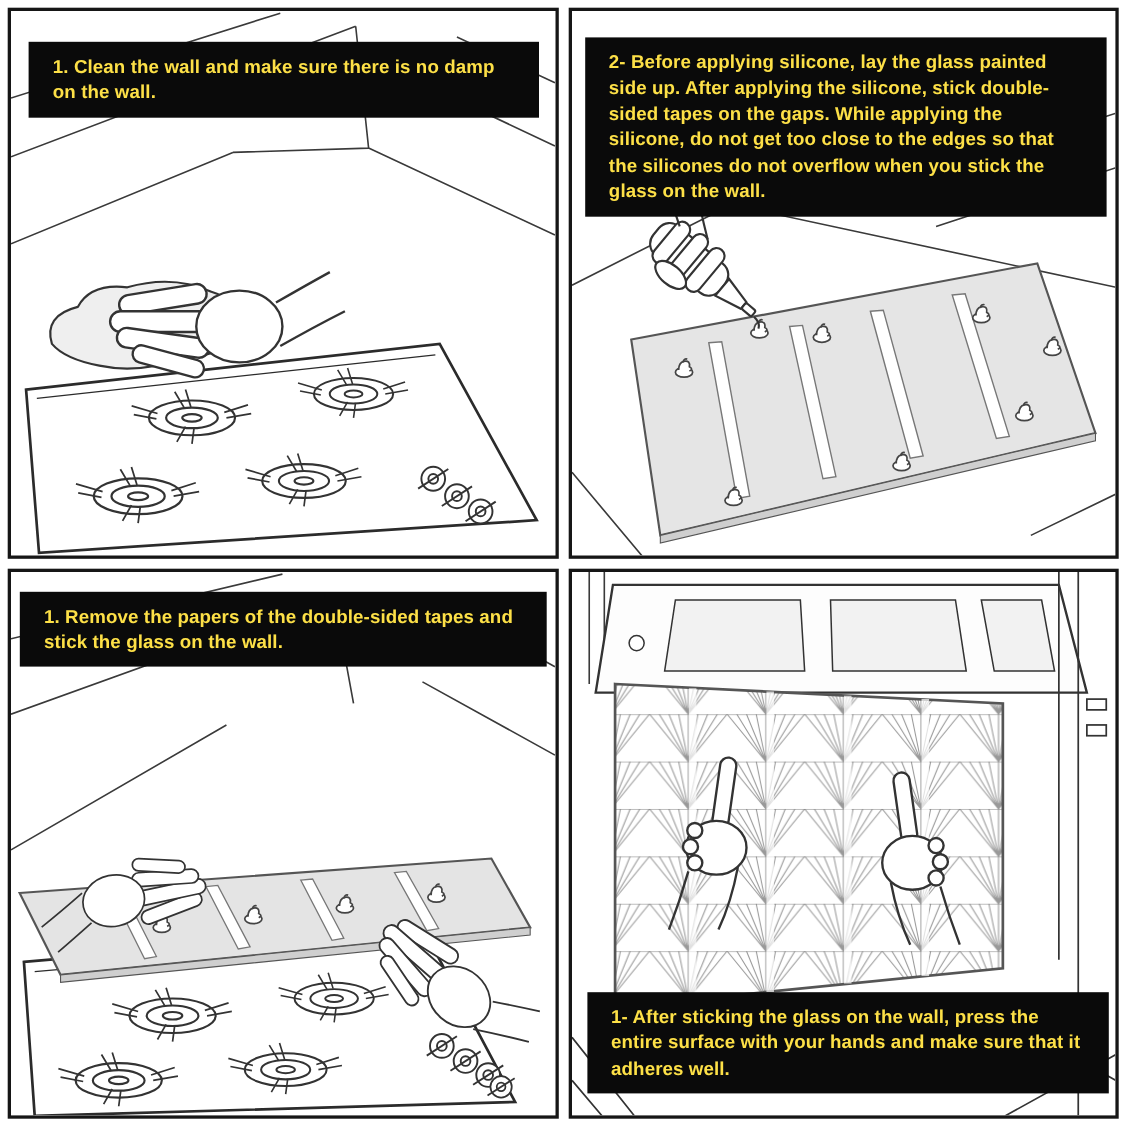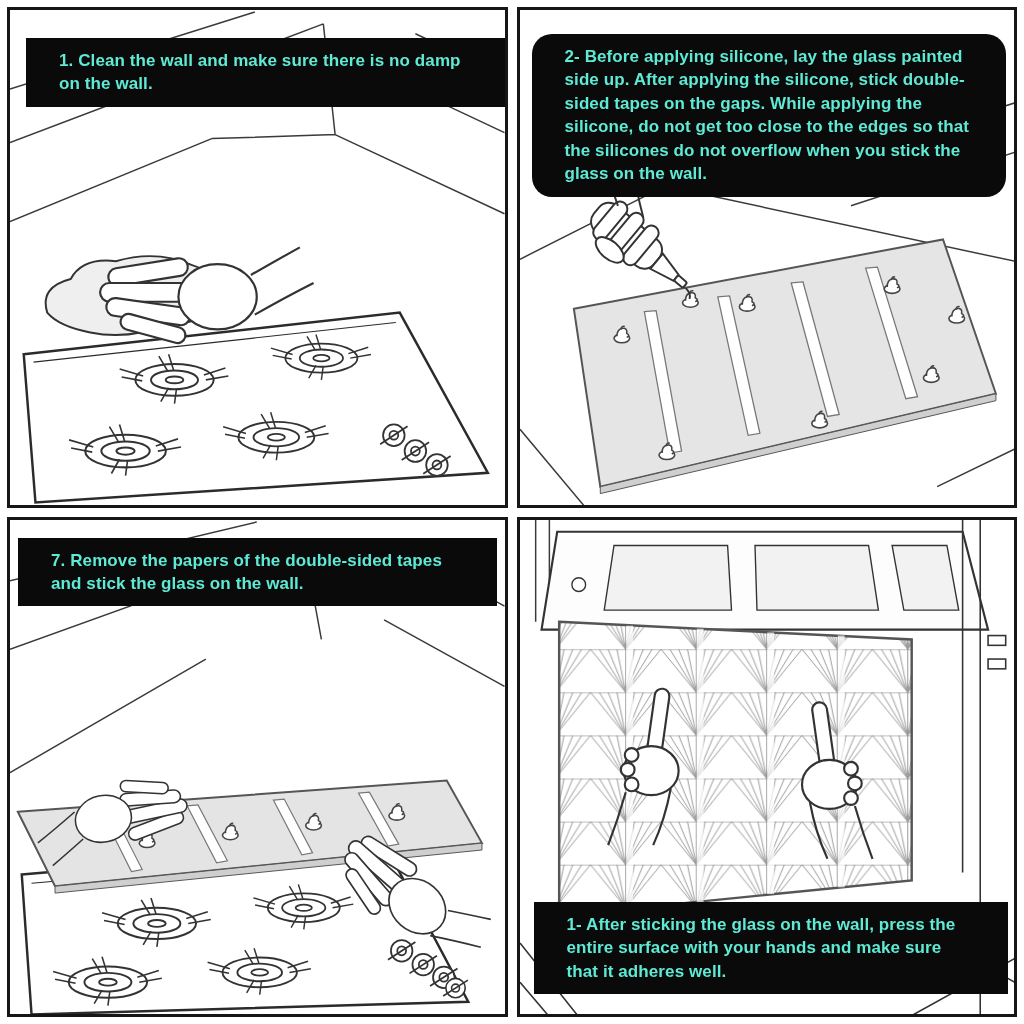--- a/index.html
+++ b/index.html
@@ -1,24 +1,24 @@
 <!DOCTYPE html>
 <html><head>
 <meta charset="utf-8">
 <style>
   html,body{margin:0;padding:0;background:#ffffff;}
   #page{width:1024px;height:1024px;box-sizing:border-box;padding:7px;
         display:grid;grid-template-columns:1fr 1fr;grid-template-rows:1fr 1fr;gap:9px;
         font-family:"Liberation Sans",sans-serif;background:#ffffff;}
   .panel{position:relative;border:3px solid #161616;background:#ffffff;overflow:hidden;}
   .panel svg{position:absolute;left:0;top:0;width:100%;height:100%;}
-  .caption{position:absolute;background:#0a0a0a;color:#5eead4;font-weight:bold;
-           font-size:17px;line-height:1.38;padding:11px 33px;letter-spacing:0.1px;z-index:2;}
+  .caption{position:absolute;background:#0a0a0a;color:#fde047;font-weight:bold;
+           font-size:17px;line-height:1.38;padding:11px 22px;letter-spacing:0.1px;z-index:2;}
   #cap1{top:28px;left:16px;width:420px;}
-  #cap2{top:24px;left:12px;right:8px;border-radius:20px;}
+  #cap2{top:24px;left:12px;right:8px;}
   #cap3{top:18px;left:8px;right:8px;}
   #cap4{bottom:20px;left:14px;right:6px;}
 </style>
 </head>
 <body>
 
 <div id="page">
 
   <div class="panel">
     <svg viewBox="0 0 505 500" preserveAspectRatio="none">
@@ -164,21 +164,21 @@
           <polygon points="356,279 367,278 397,331 386,333"></polygon>
         </g>
         <use href="#d3" transform="translate(140,330)"></use>
         <use href="#d3" transform="translate(225,322)"></use>
         <use href="#d3" transform="translate(310,312)"></use>
         <use href="#d3" transform="translate(395,302)"></use>
       </g>
       <use href="#h3" transform="translate(96,308) rotate(168) scale(0.72)"></use>
       <use href="#h3" transform="translate(418,392) rotate(41) scale(0.78)"></use>
     </svg>
-    <div class="caption" id="cap3">7. Remove the papers of the double-sided tapes and stick the glass on the wall.</div>
+    <div class="caption" id="cap3">1. Remove the papers of the double-sided tapes and stick the glass on the wall.</div>
   </div>
 
   <div class="panel">
     <svg viewBox="0 0 505 505" preserveAspectRatio="none">
       <defs>
         <pattern id="fanpat" width="72" height="44" patternUnits="userSpaceOnUse">
           <g stroke="#999" stroke-width="1" fill="none">
             <path d="M36,44 L0,0 M36,44 L9,0 M36,44 L18,0 M36,44 L27,0 M36,44 L36,0 M36,44 L45,0 M36,44 L54,0 M36,44 L63,0 M36,44 L72,0"></path>
             <path d="M0,0 L72,0" stroke="#7a7a7a"></path>
           </g>

